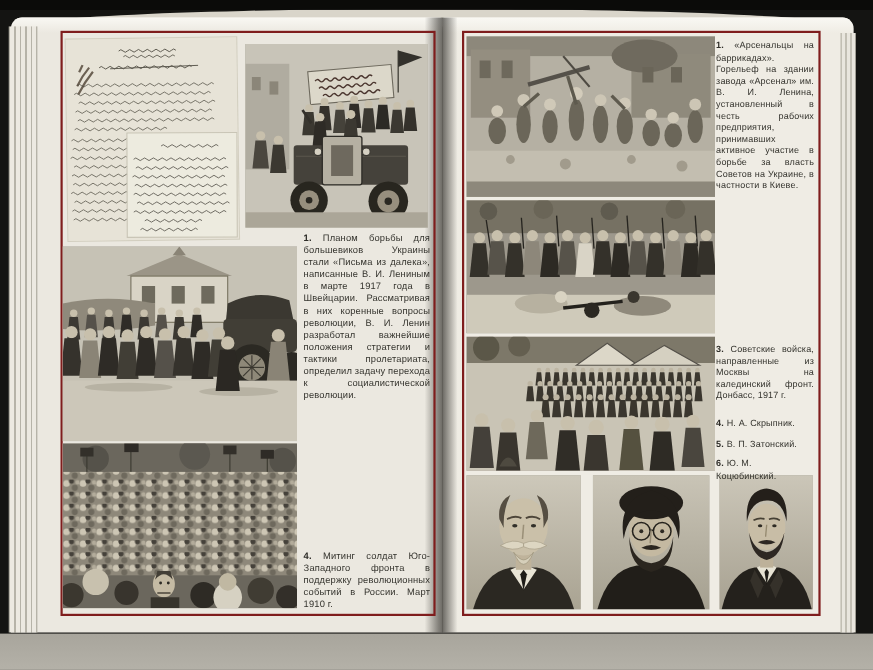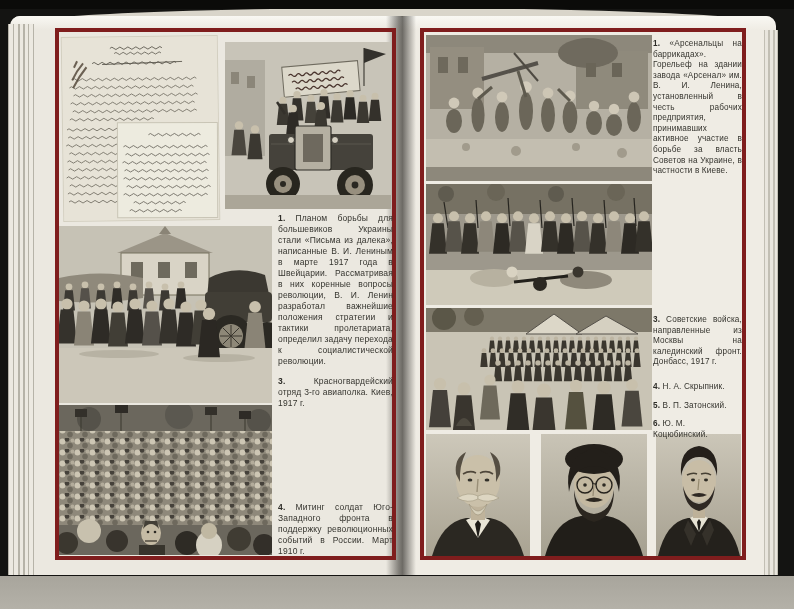--- a/index.html
+++ b/index.html
@@ -17,21 +17,21 @@
   .edge-stack-left{left:8px;top:24px;width:26px;height:551px;
       background:repeating-linear-gradient(90deg,#b6b3a8 0 1.5px,#ece9e1 1.5px 5px);}
   .edge-stack-right{left:764px;top:30px;width:14px;height:545px;
       background:repeating-linear-gradient(90deg,#c2bfb4 0 1.5px,#e9e6de 1.5px 4.5px);}
   .gutter{left:386px;top:16px;width:30px;height:559px;
       background:linear-gradient(90deg,rgba(30,28,24,0) 0%,rgba(30,28,24,.50) 42%,rgba(30,28,24,.62) 55%,rgba(30,28,24,0) 100%);}
   .table-band{left:0;top:576px;width:794px;height:33px;
       background:linear-gradient(#a8a59c,#b4b1a8);}
   .top-black{left:0;top:0;width:794px;height:9px;background:#0b0b09;}
   
-  .frame{border:4px solid #7f1d1d;box-sizing:border-box;}
+  .frame{border:2px solid #7f1d1d;box-sizing:border-box;}
   .frame-left{left:55px;top:28px;width:341px;height:532px;}
   .frame-right{left:420px;top:28px;width:326px;height:532px;}
   
   .ph{position:absolute;overflow:hidden;background:#b3aea2;}
   .ph svg{display:block;}
   .manuscript{position:absolute;background:#e7e3d7;transform:rotate(-0.8deg);
               box-shadow:0 0 0 1px #d3cfc0;}
   
   .cap{margin:0 0 9px 0;font-size:8.5px;line-height:11px;color:#35342e;
        text-align:justify;letter-spacing:.15px;}
@@ -254,21 +254,20 @@
         <ellipse cx="150" cy="140" rx="13" ry="14" fill="#d6d1c2"></ellipse>
         <circle cx="150" cy="126" r="8" fill="#c0b8a2"></circle>
         <circle cx="180" cy="134" r="12" fill="#403c33"></circle>
         <circle cx="205" cy="140" r="11" fill="#332f29"></circle>
         <circle cx="8" cy="138" r="11" fill="#3b372f"></circle>
       </svg>
     </div>
 
     <div class="abs cap-col-left" style="left:219px;top:181px;width:115px;">
       <p class="cap"><span class="n">1.</span> <span>Планом борьбы для большевиков Украины стали «Письма из далека», написанные В. И. Лениным в марте 1917 года в Швейцарии. Рассматривая в них коренные вопросы революции, В. И. Ленин разработал важнейшие положения стратегии и тактики пролетариата, определил задачу перехода к социалистической революции.</span></p>
-      <p class="cap"><span class="n">3.</span> <span>Красногвардейский отряд 3-го авиаполка. Киев, 1917 г.</span></p>
     </div>
 
     <div class="abs" style="left:219px;top:470px;width:115px;">
       <p class="cap"><span class="n">4.</span> <span>Митинг солдат Юго-Западного фронта в поддержку революционных событий в России. Март 1910 г.</span></p>
     </div>
   </div>
 
   <div class="abs frame frame-right">
 
     <div class="ph" style="left:2px;top:3px;width:226px;height:146px;">

